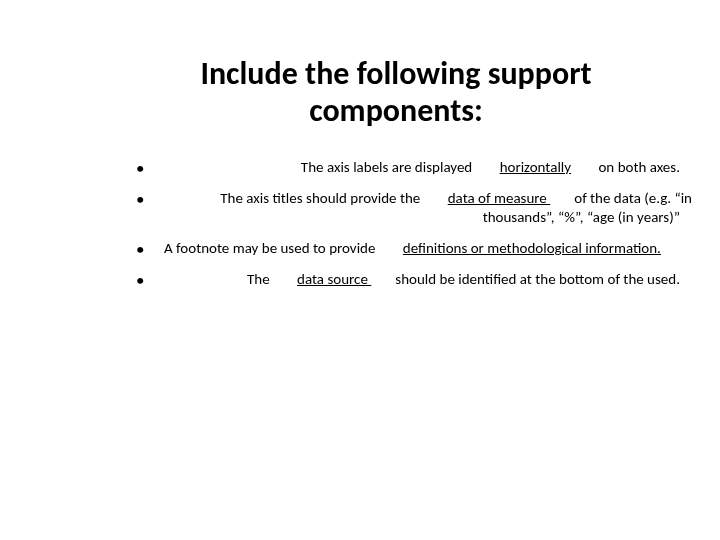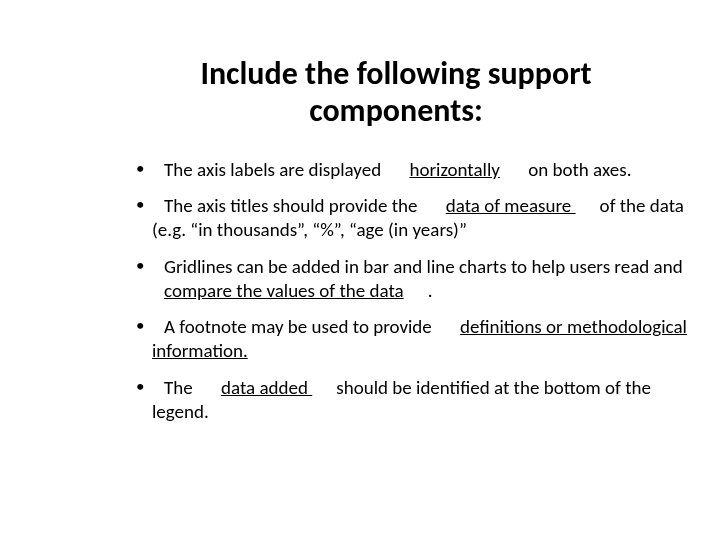--- a/index.html
+++ b/index.html
@@ -12,39 +12,39 @@
     line-height: 1.15;
     margin: 0 auto 28px auto;
     max-width: 560px;
   }
   ul.bullets {
     list-style: none;
     padding-left: 36px;
   }
   ul.bullets li {
     position: relative;
-    font-size: 19px;
+    font-size: 15px;
     line-height: 1.28;
     margin-bottom: 2px;
     padding-left: 16px;
+    text-align: right;
   }
   ul.bullets li::before {
     content: "•";
     position: absolute;
     left: 0;
     top: 0;
     font-size: 17px;
   }
   .u { text-decoration: underline; }
 </style>
 </head>
 <body>
 
 <div class="slide">
   <h1 class="title">Include the following support components:</h1>
   <ul class="bullets">
     <li><span>The axis labels are displayed </span><span class="u">horizontally</span><span> on both axes.</span></li>
     <li><span>The axis titles should provide the </span><span class="u">data of measure </span><span>of the data (e.g. “in thousands”, “%”, “age (in years)”</span></li>
-    <li><span>Gridlines can be added in bar and line charts to help users read and </span><span class="u">compare the values of the data</span><span>.</span></li>
     <li><span>A footnote may be used to provide </span><span class="u">definitions or methodological information.</span><span></span></li>
-    <li><span>The </span><span class="u">data added </span><span>should be identified at the bottom of the legend.</span></li>
+    <li><span>The </span><span class="u">data source </span><span>should be identified at the bottom of the used.</span></li>
   </ul>
 </div>
 
 </body></html>

